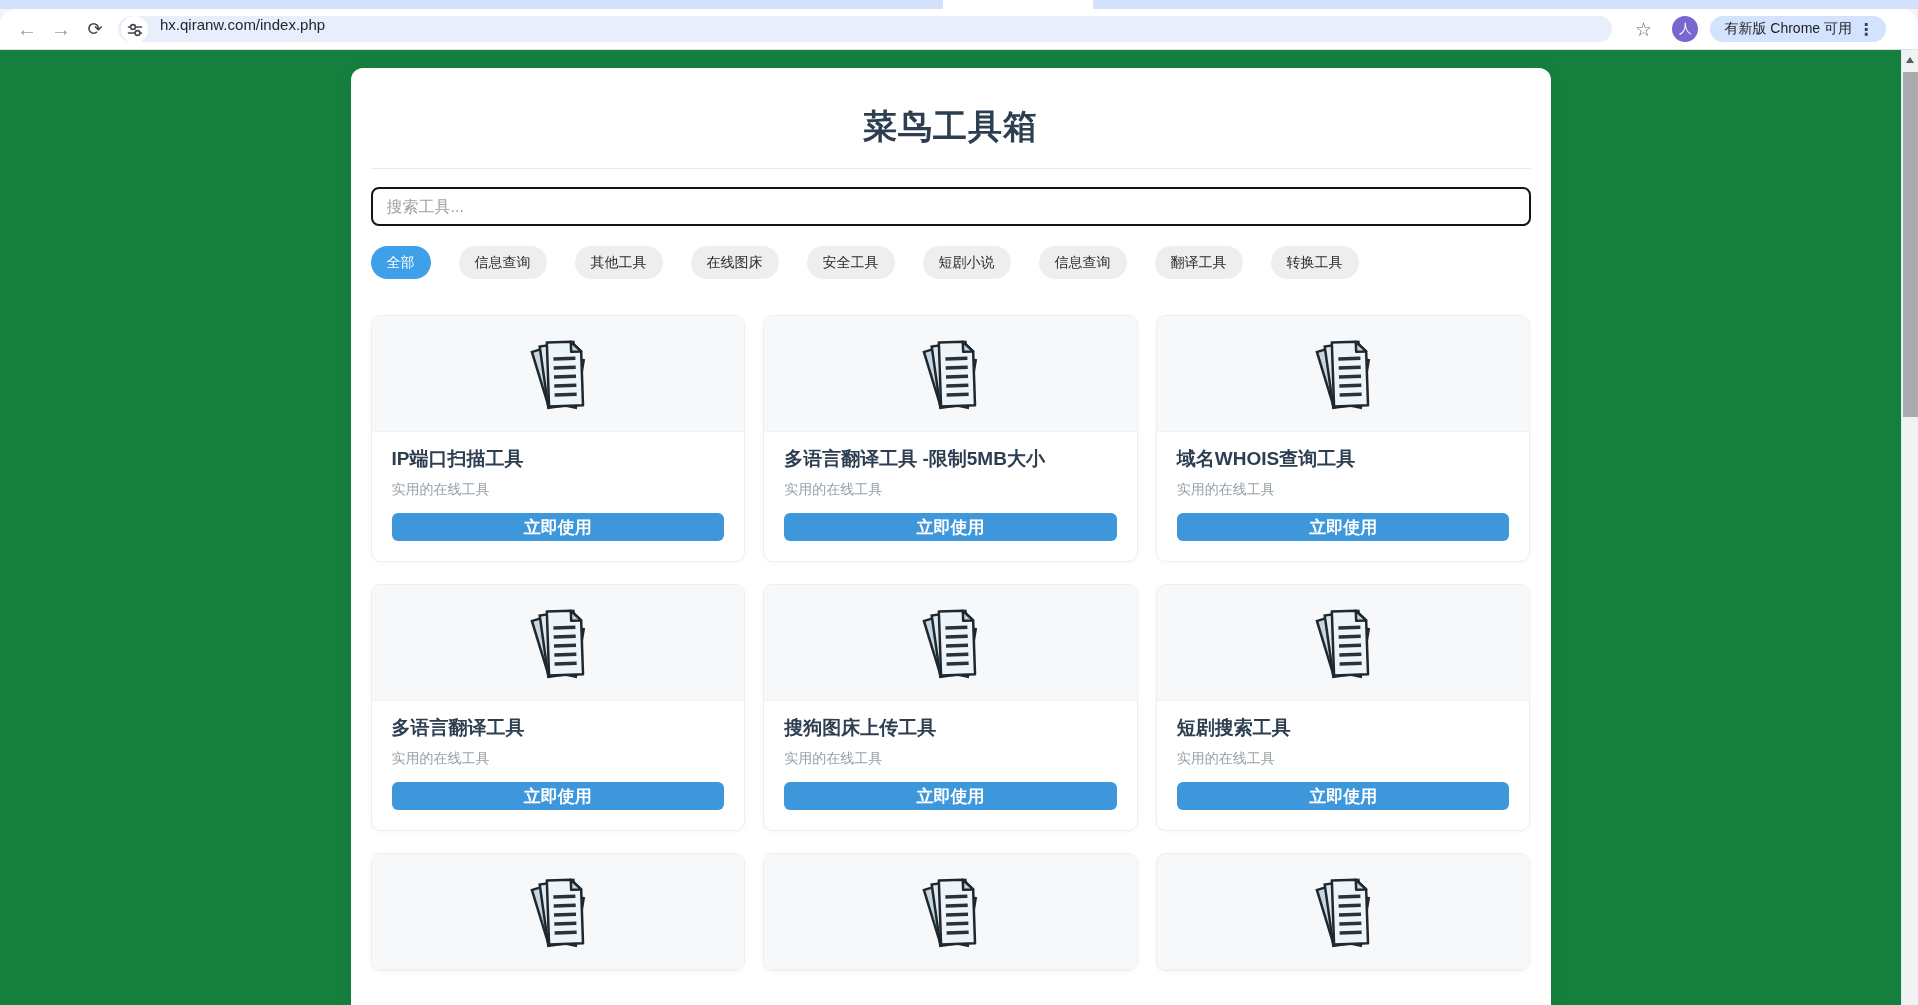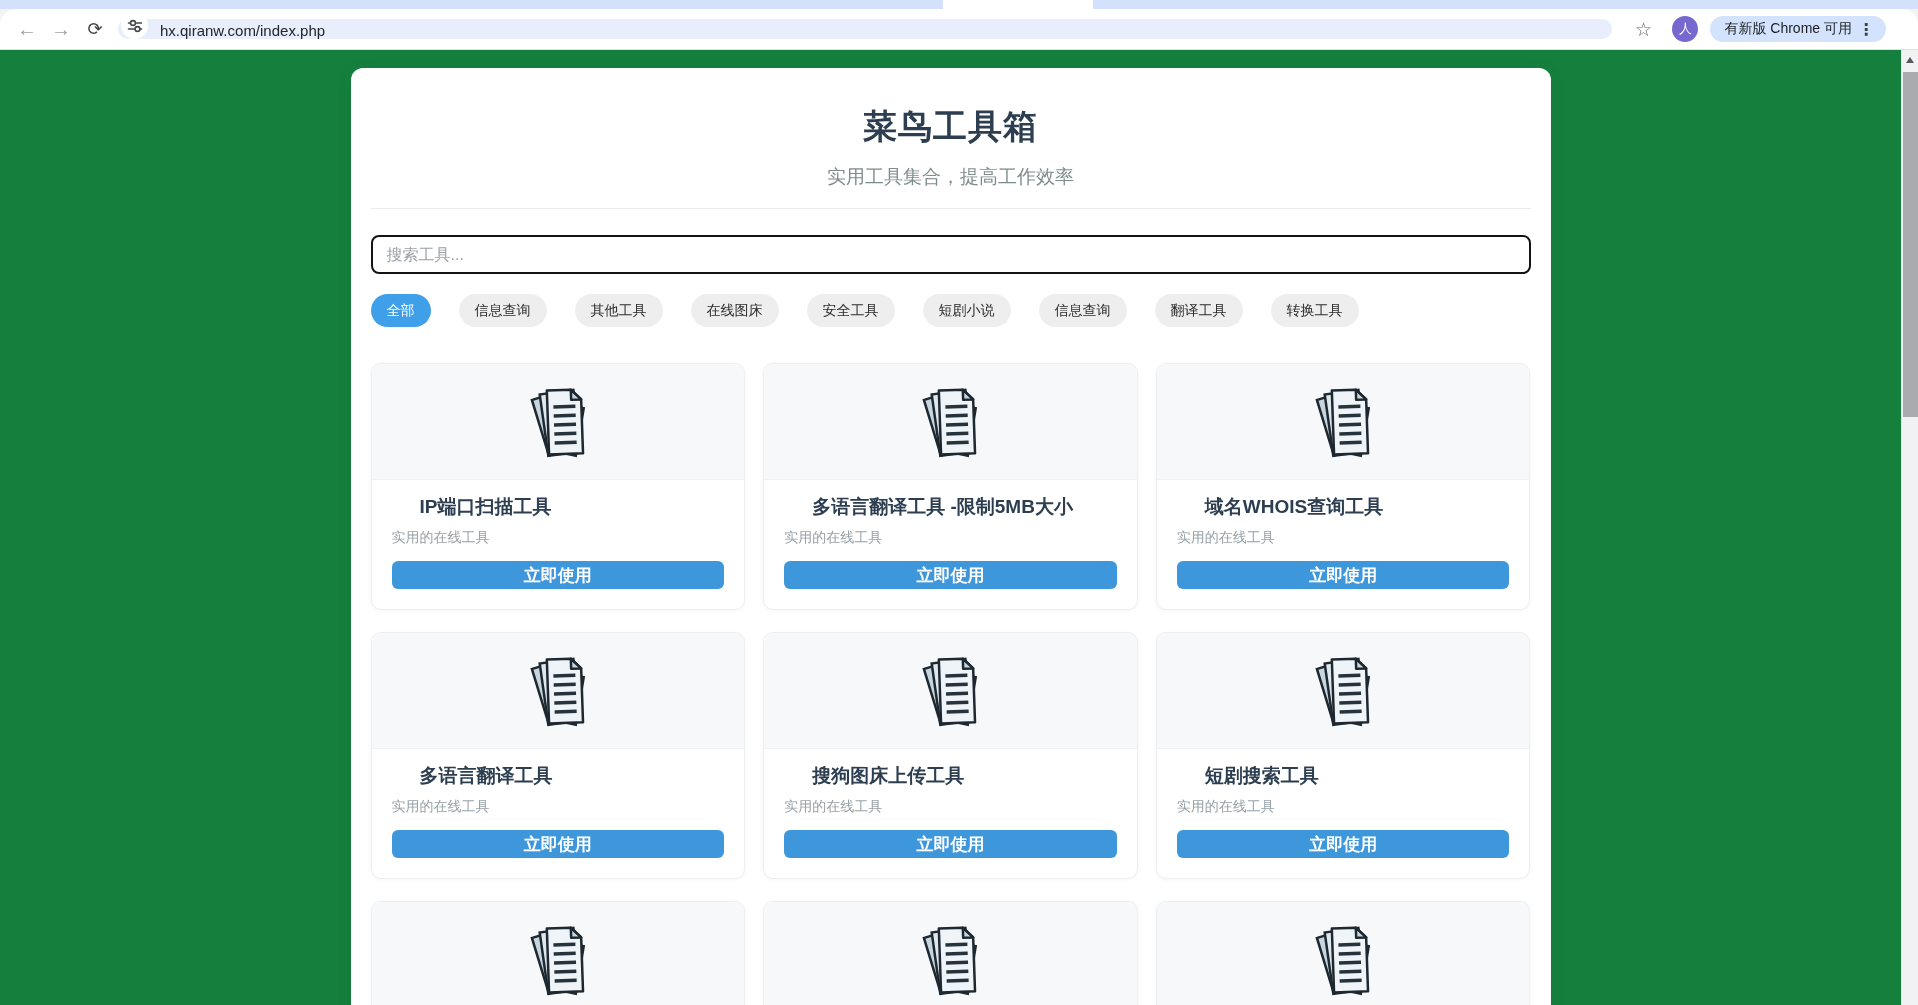--- a/index.html
+++ b/index.html
@@ -14,22 +14,22 @@
   .toolbar {
     position:absolute; top:9px; left:0; width:1918px; height:41px;
     background:#ffffff; border-radius:16px 16px 0 0;
     border-bottom:1px solid #dde0e6;
     display:flex; align-items:center; padding:0 10px;
   }
   .nav-btn { width:34px; height:34px; display:flex; align-items:center; justify-content:center;
     font-size:20px; color:#9aa0a6; border-radius:50%; cursor:pointer; }
   .nav-btn.reload { color:#3f4348; font-size:18px; }
   .omnibox {
-    flex:1; height:20px; margin:0 14px 0 6px; border-radius:16px; background:#e8eefb;
-    display:flex; align-items:flex-end; padding:0 14px 0 3px; min-width:0; cursor:text;
+    flex:1; height:26px; margin:0 14px 0 6px; border-radius:16px; background:#e8eefb;
+    display:flex; align-items:flex-start; padding:0 14px 0 3px; min-width:0; cursor:text;
   }
   .site-info-btn { width:27px; height:27px; border-radius:50%; background:#ffffff;
     display:flex; align-items:center; justify-content:center; flex:none; cursor:pointer; }
   .url-text { margin-left:12px; font-size:15px; color:#23262b; white-space:nowrap; }
   .star-btn { width:34px; height:34px; display:flex; align-items:center; justify-content:center;
     font-size:19px; color:#5f6368; cursor:pointer; }
   .avatar { width:26px; height:26px; border-radius:50%; background:#7668cf; color:#fff;
     font-size:13px; display:flex; align-items:center; justify-content:center; margin:0 12px; cursor:pointer; }
   .update-pill { height:26px; border-radius:16px; background:#d3e3fd; display:flex; align-items:center;
     padding:0 6px 0 14px; margin-right:22px; cursor:pointer;justify-content:center; }
@@ -38,36 +38,36 @@
   
   .content { position:absolute; top:50px; left:0; width:1901px; height:955px; background:#15803d; overflow:hidden; }
   .container {
     width:1200px; margin:18px auto 0; background:#ffffff; border-radius:12px;
     box-shadow:0 2px 18px rgba(0,0,0,.05); padding:36px 20px 40px; min-height:1200px;
   }
   .page-title { font-size:34px; font-weight:bold; color:var(--title-color); text-align:center; letter-spacing:1px; }
   .page-subtitle { margin-top:14px; font-size:19px; color:#7f8c8d; text-align:center; }
   .divider { margin-top:18px; border:none; border-top:1px solid #e9eaec; }
   .search-input {
-    margin-top:26px; width:100%; height:39px; border:2px solid #141414; border-radius:8px;
+    margin-top:18px; width:100%; height:39px; border:2px solid #141414; border-radius:8px;
     padding:4px 14px; font-size:16px; color:#222; background:#fff; outline:none;
     font-family:inherit;
   }
   .search-input::placeholder { color:#9aa0a6; }
   .tags { margin-top:20px; display:flex; gap:28px; }
   .tag { padding:7px 16px; border-radius:17px; background:#eeeeef; font-size:14px; color:#2b2b2b;
     line-height:19px; cursor:pointer; white-space:nowrap; }
   .tag.active { background:var(--accent); color:#ffffff; }
   .grid { margin-top:36px; display:grid; grid-template-columns:repeat(3,1fr); gap:22px 18px; }
   .card { background:#ffffff; border:1px solid #eceef1; border-radius:10px;
     box-shadow:0 1px 4px rgba(0,0,0,.04); overflow:hidden; }
   .card-icon-area { height:116px; background:#f7f8fa; display:flex; align-items:center; justify-content:center;
     border-bottom:1px solid #f0f1f4; }
   .card-body { padding:16px 20px 20px; }
-  .card-title { font-size:19px; font-weight:bold; color:var(--title-color); line-height:1.2; min-height:23px;margin-left:28px; }
+  .card-title { font-size:19px; font-weight:bold; color:var(--title-color); line-height:1.2; min-height:23px; }
   .card-desc { margin-top:10px; font-size:14px; color:#97a1a8; min-height:17px; }
   .card-btn { margin-top:14px; width:100%; height:28px; background:var(--button-blue); color:#fff;
     border:none; border-radius:6px; font-size:17px; font-weight:bold; cursor:pointer; font-family:inherit; }
   
   .scrollbar { position:absolute; top:50px; right:0; width:17px; height:955px; background:#f1f2f3;
     border-left:1px solid #e6e8ea; }
   .scroll-arrow-up { position:absolute; top:7px; left:4px; width:0; height:0;
     border-left:4px solid transparent; border-right:4px solid transparent; border-bottom:6px solid #56595d; }
   .scroll-thumb { position:absolute; top:22px; left:1px; width:15px; height:345px; background:#a9abae; cursor:grab; }
 </style>
@@ -106,21 +106,20 @@
   <div class="avatar">人</div>
   <div class="update-pill">
     <span class="pill-label">有新版 Chrome 可用</span>
     <span class="menu-dots">⋮</span>
   </div>
 </div>
 
 <div class="content">
   <div class="container">
     <h1 class="page-title">菜鸟工具箱</h1>
-    <div class="page-subtitle">实用工具集合，提高工作效率</div>
     <hr class="divider">
     <input class="search-input" type="text" placeholder="搜索工具..." style="">
     <div class="tags" id="tags">
         <div class="tag active">全部</div>
         <div class="tag">信息查询</div>
         <div class="tag">其他工具</div>
         <div class="tag">在线图床</div>
         <div class="tag">安全工具</div>
         <div class="tag">短剧小说</div>
         <div class="tag">信息查询</div>

